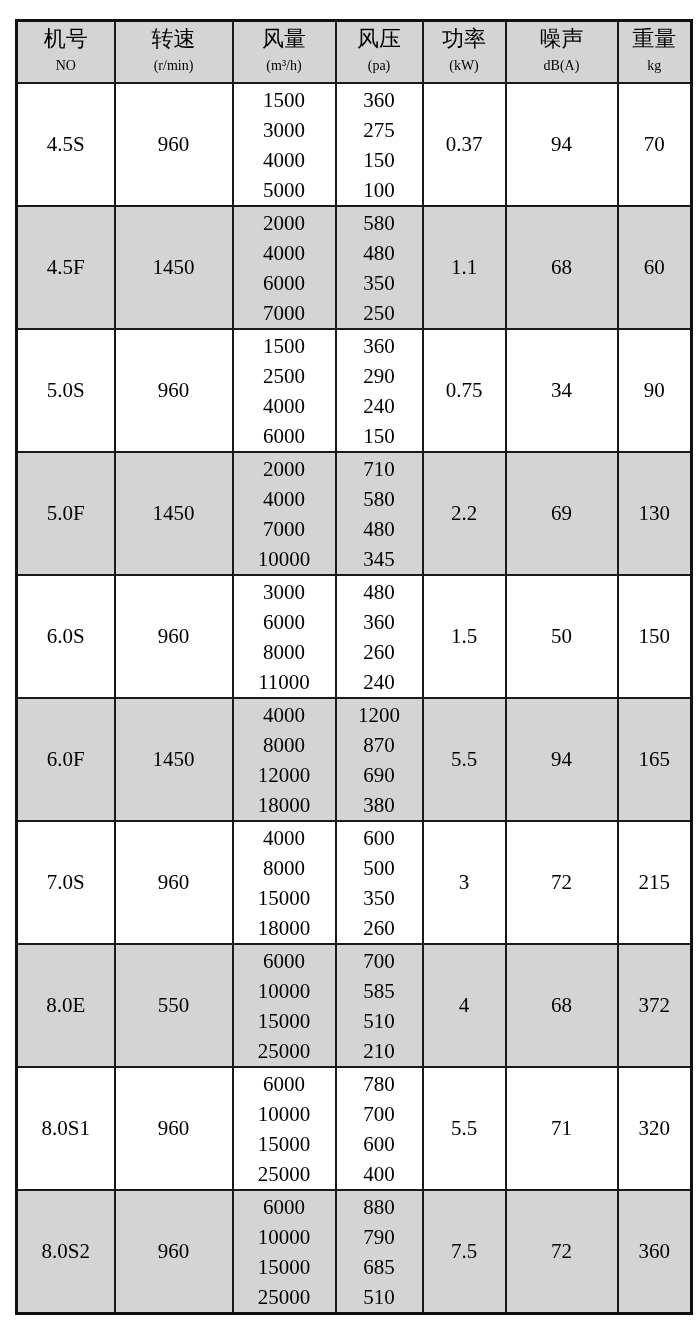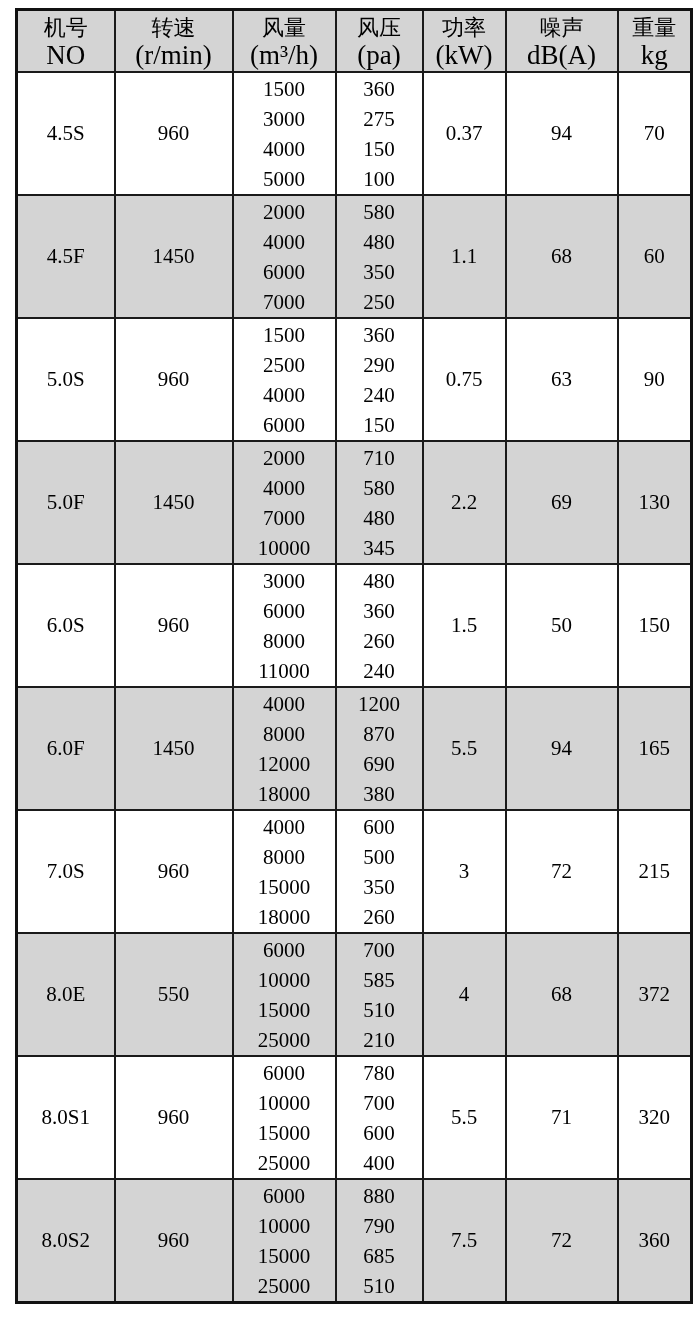--- a/index.html
+++ b/index.html
@@ -8,21 +8,21 @@
     background: #ffffff;
     width: 700px;
     height: 1327px;
     font-family: "Liberation Serif", "DejaVu Serif", serif;
     color: #000000;
   }
   .page {
     width: 700px;
     height: 1036px;
     box-sizing: border-box;
-    padding: 8px 0 0 15px;
+    padding: 19px 0 0 15px;
   }
   table.spec-table {
     border-collapse: collapse;
     table-layout: fixed;
     border: 3px solid #111111;
   }
   table.spec-table th,
   table.spec-table td {
     border: 2px solid #1a1a1a;
     text-align: center;
@@ -46,21 +46,21 @@
     border-bottom: 3px solid #111111;
   }
   thead .hdr-zh {
     display: block;
     line-height: 28px;
     font-size: 22px;
   }
   thead .hdr-unit {
     display: block;
     line-height: 26px;
-    font-size: 27px;
+    font-size: 14px;
     text-align: center;
   }
   tbody td {
     height: 121px;
     background: #ffffff;
   }
   tbody tr.shaded td {
     background: #d4d4d4;
     margin-top: 21px;
   }
@@ -152,21 +152,21 @@
     <td>960</td>
     <td class="multi">1500
 2500
 4000
 6000</td>
     <td class="multi">360
 290
 240
 150</td>
     <td>0.75</td>
-    <td>63</td>
+    <td>34</td>
     <td>90</td>
   </tr>
         <tr class="shaded">
     <td>5.0F</td>
     <td>1450</td>
     <td class="multi">2000
 4000
 7000
 10000</td>
     <td class="multi">710

